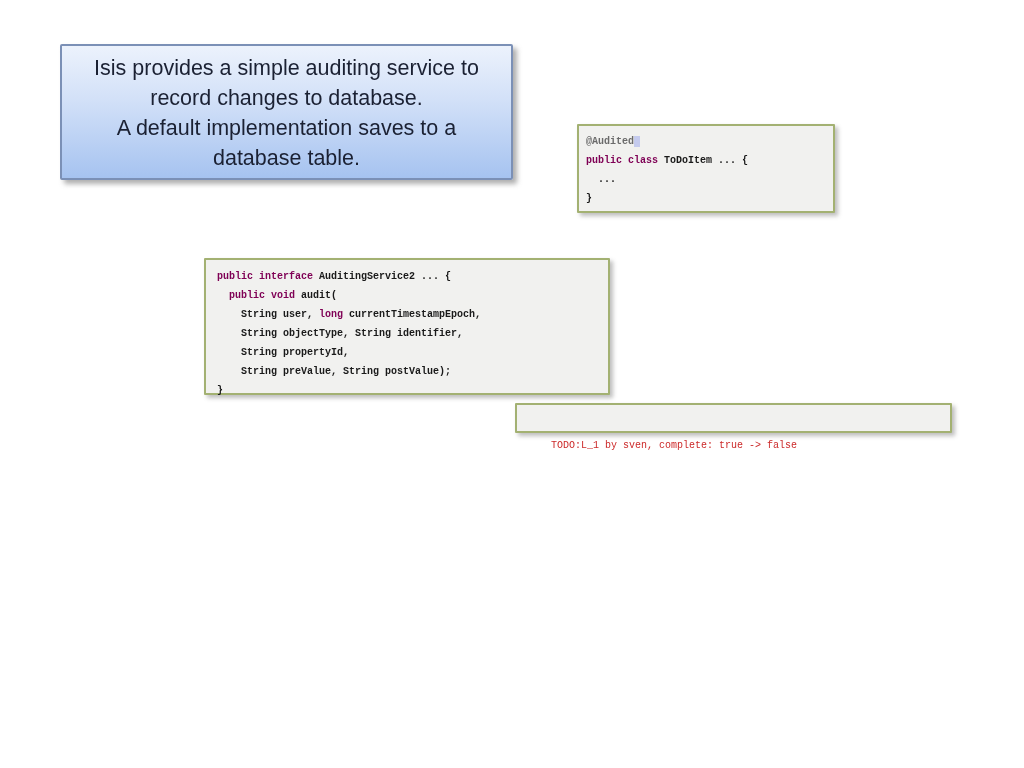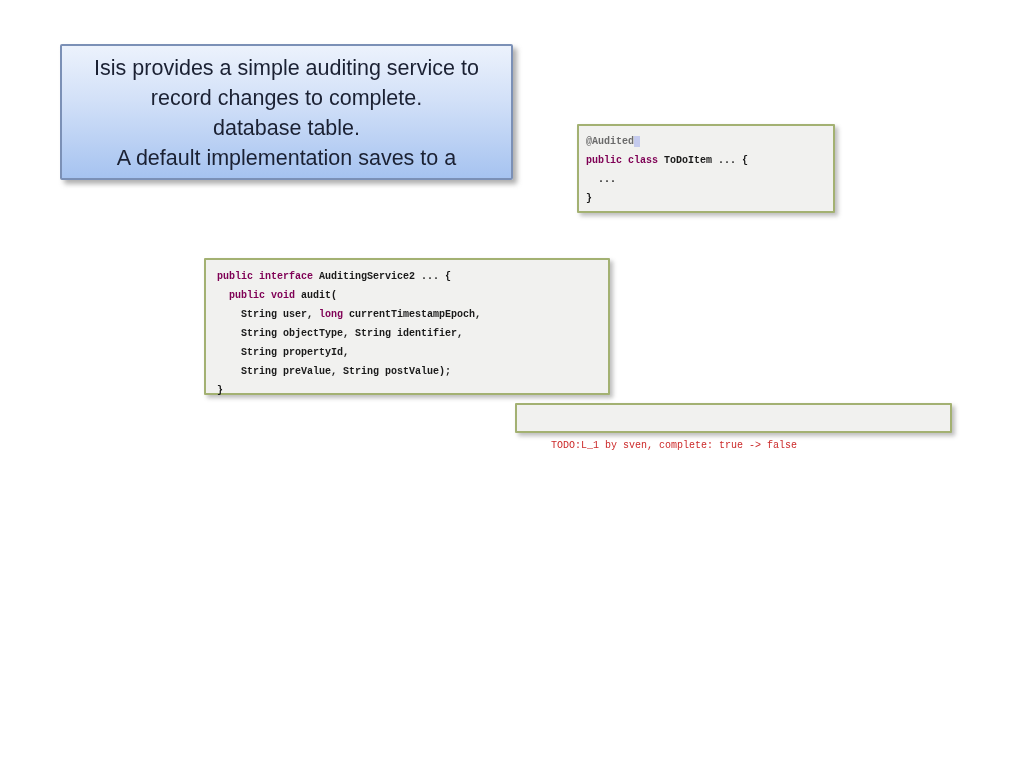--- a/index.html
+++ b/index.html
@@ -85,23 +85,23 @@
   .tok-plain      { color: #1a1a1a; text-align: center; }
   .tok-cursor     { background: #c5cbee; }
 </style>
 </head>
 <body>
 
 <div class="slide">
 
   <div class="callout">
     <div>Isis provides a simple auditing service to</div>
-    <div>record changes to complete.</div>
+    <div>record changes to database.</div>
+    <div>A default implementation saves to a</div>
     <div>database table.</div>
-    <div>A default implementation saves to a</div>
   </div>
 
   <div class="codebox annotation-box"><div class="code-line"><span class="tok-annotation">@Audited</span><span class="tok-cursor"> </span></div><div class="code-line"><span class="tok-keyword">public class</span><span class="tok-plain"> ToDoItem ... {</span></div><div class="code-line"><span class="tok-plain">  ...</span></div><div class="code-line"><span class="tok-plain">}</span></div></div>
 
   <div class="codebox interface-box"><div class="code-line"><span class="tok-keyword">public interface</span><span class="tok-plain"> AuditingService2 ... {</span></div><div class="code-line"><span class="tok-plain">  </span><span class="tok-keyword">public void</span><span class="tok-plain"> audit(</span></div><div class="code-line"><span class="tok-plain">    String user, </span><span class="tok-keyword">long</span><span class="tok-plain"> currentTimestampEpoch,</span></div><div class="code-line"><span class="tok-plain">    String objectType, String identifier,</span></div><div class="code-line"><span class="tok-plain">    String propertyId,</span></div><div class="code-line"><span class="tok-plain">    String preValue, String postValue);</span></div><div class="code-line"><span class="tok-plain">}</span></div></div>
 
   <div class="codebox todo-box">
     <span>TODO:L_1 by sven, complete: true -&gt; false</span>
   </div>
 

